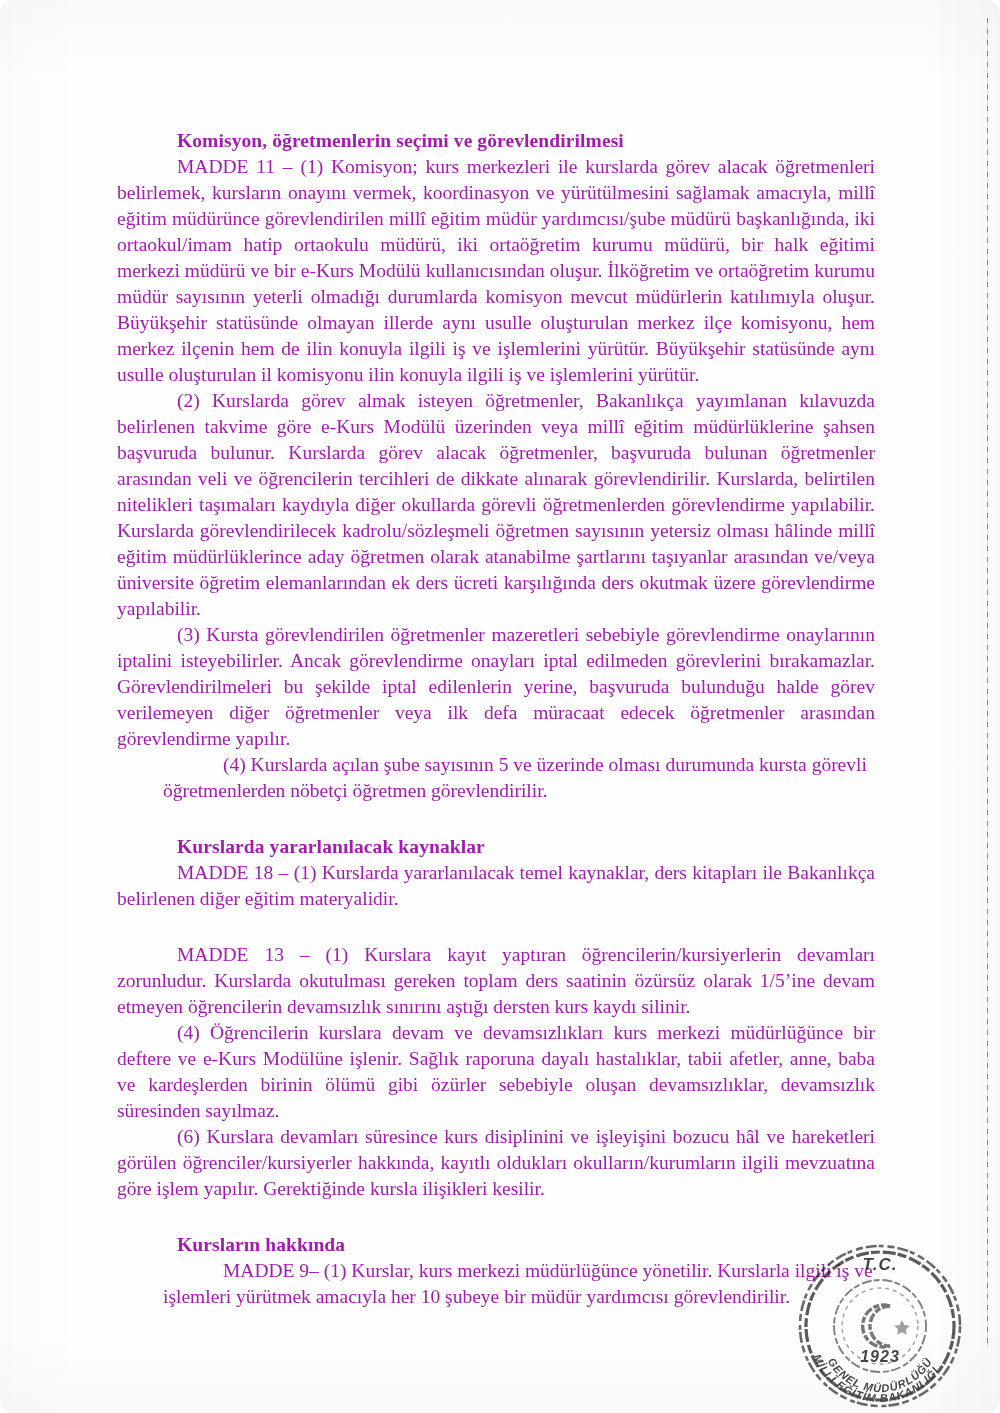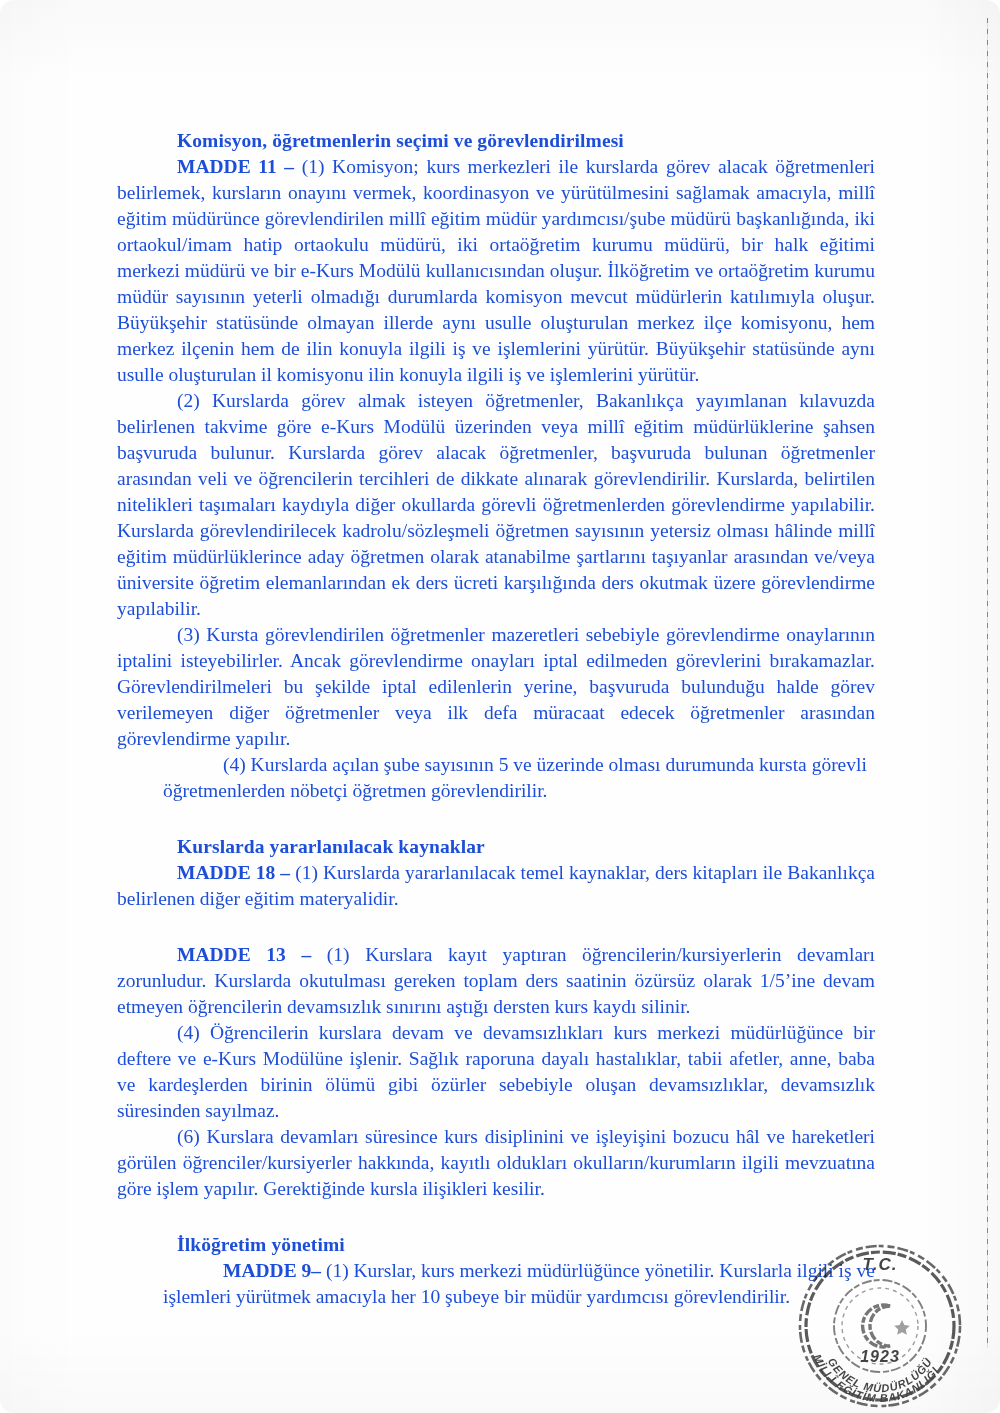--- a/index.html
+++ b/index.html
@@ -10,21 +10,21 @@
   }
 
   .page {
     position: relative;
     width: 1000px;
     height: 1413px;
     margin: 0 auto;
     background: #fefefe;
     overflow: hidden;
     font-family: "Liberation Serif", "DejaVu Serif", serif;
-    color: #1d4ed8;
+    color: #a21caf;
     border-radius: 14px;
   }
 
   
   .scan-wash {
     position: absolute;
     inset: 0;
     pointer-events: none;
     background:
       linear-gradient(90deg, rgba(0,0,0,0.012) 0%, rgba(0,0,0,0) 8%, rgba(0,0,0,0) 92%, rgba(0,0,0,0.022) 100%),
@@ -74,21 +74,21 @@
     -webkit-hyphens: none;
     hyphens: none;
   }
 
   .para.last-left {
     text-align: left;
     margin-left: 46px;
   }
   .spacer-md { height: 30px; }
 
-  .madde-label { font-weight: bold; }
+  .madde-label { font-weight: normal; }
 
   
   .stamp {
     position: absolute;
     left: 784px;
     top: 1234px;
     width: 196px;
     height: 176px;
     opacity: 0.82;
     pointer-events: none;
@@ -125,21 +125,21 @@
     <p class="para"><span class="madde-label">MADDE 18 –</span> (1) Kurslarda yararlanılacak temel kaynaklar, ders kitapları ile Bakanlıkça belirlenen diğer eğitim materyalidir.</p>
 
     <div class="spacer-md"></div>
 
     <p class="para"><span class="madde-label">MADDE 13 –</span> (1) Kurslara kayıt yaptıran öğrencilerin/kursiyerlerin devamları zorunludur. Kurslarda okutulması gereken toplam ders saatinin özürsüz olarak 1/5’ine devam etmeyen öğrencilerin devamsızlık sınırını aştığı dersten kurs kaydı silinir.</p>
     <p class="para">(4) Öğrencilerin kurslara devam ve devamsızlıkları kurs merkezi müdürlüğünce bir deftere ve e-Kurs Modülüne işlenir. Sağlık raporuna dayalı hastalıklar, tabii afetler, anne, baba ve kardeşlerden birinin ölümü gibi özürler sebebiyle oluşan devamsızlıklar, devamsızlık süresinden sayılmaz.</p>
     <p class="para">(6) Kurslara devamları süresince kurs disiplinini ve işleyişini bozucu hâl ve hareketleri görülen öğrenciler/kursiyerler hakkında, kayıtlı oldukları okulların/kurumların ilgili mevzuatına göre işlem yapılır. Gerektiğinde kursla ilişikleri kesilir.</p>
 
     <div class="spacer-md"></div>
 
-    <div class="heading">İlköğretim yönetimi</div>
+    <div class="heading">Kursların hakkında</div>
     <p class="para last-left"><span class="madde-label">MADDE 9–</span> (1) Kurslar, kurs merkezi müdürlüğünce yönetilir. Kurslarla ilgili iş ve işlemleri yürütmek amacıyla her 10 şubeye bir müdür yardımcısı görevlendirilir.</p>
 
   </div>
 
   <div class="stamp">
     <svg viewBox="0 0 196 176" xmlns="http://www.w3.org/2000/svg">
       <defs>
         <path id="ringUpper" d="M 18,92 A 78,78 0 0 1 174,92"></path>
         <path id="ringLowerA" d="M 24,96 A 72,72 0 0 0 168,96"></path>
         <path id="ringLowerB" d="M 36,98 A 60,60 0 0 0 156,98"></path>

